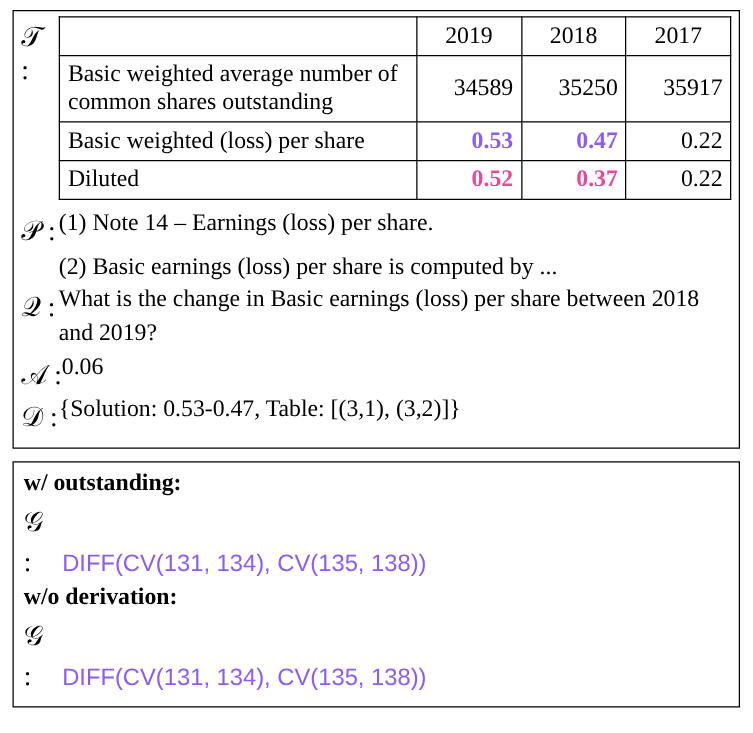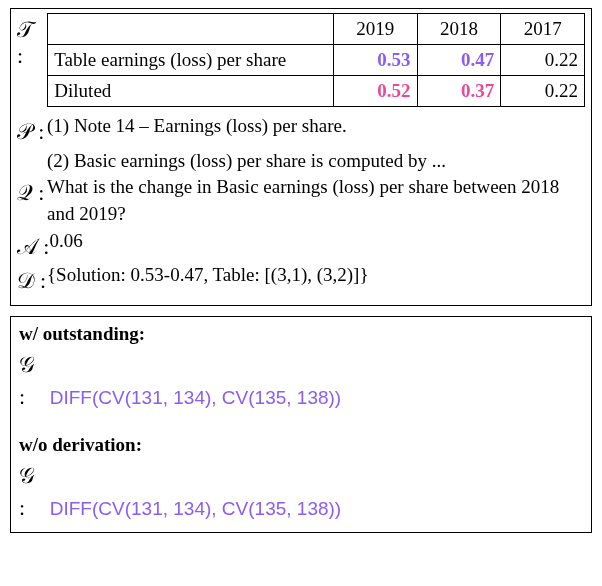--- a/index.html
+++ b/index.html
@@ -89,21 +89,27 @@
 
       <table class="inner-table">
         <tbody>
             <tr>
           <td class="hdr-blank"></td>
           <td class="ycol">2019</td>
           <td class="ycol">2018</td>
           <td class="ycol">2017</td>
         </tr>
         <tr>
-          <td>Table earnings (loss) per share</td>
+          <td>Basic weighted average number of common shares outstanding</td>
+          <td class="num">34589</td>
+          <td class="num">35250</td>
+          <td class="num">35917</td>
+        </tr>
+        <tr>
+          <td>Basic weighted (loss) per share</td>
           <td class="num bold red">0.53</td>
           <td class="num bold red">0.47</td>
           <td class="num">0.22</td>
         </tr>
         <tr>
           <td>Diluted</td>
           <td class="num bold green">0.52</td>
           <td class="num bold green">0.37</td>
           <td class="num">0.22</td>
         </tr>
@@ -134,21 +140,21 @@
       </div>
     </div>
   </div>
 
   <div class="outer-box2">
     <div class="wd">w/ outstanding:</div>
     <div class="g-line">
       <span class="script-label pref">𝒢 :</span>
       <span class="red mono-ish">DIFF(CV(131, 134), CV(135, 138))</span>
     </div>
-    <div class="wd" style="margin-top:21px">w/o derivation:</div>
+    <div class="wd" style="margin-top:1px">w/o derivation:</div>
     <div class="g-line">
       <span class="script-label pref">𝒢 :</span>
       <span class="red mono-ish">DIFF(CV(131, 134), CV(135, 138))</span>
     </div>
 
   </div>
 
 </div>
 
 </body></html>

